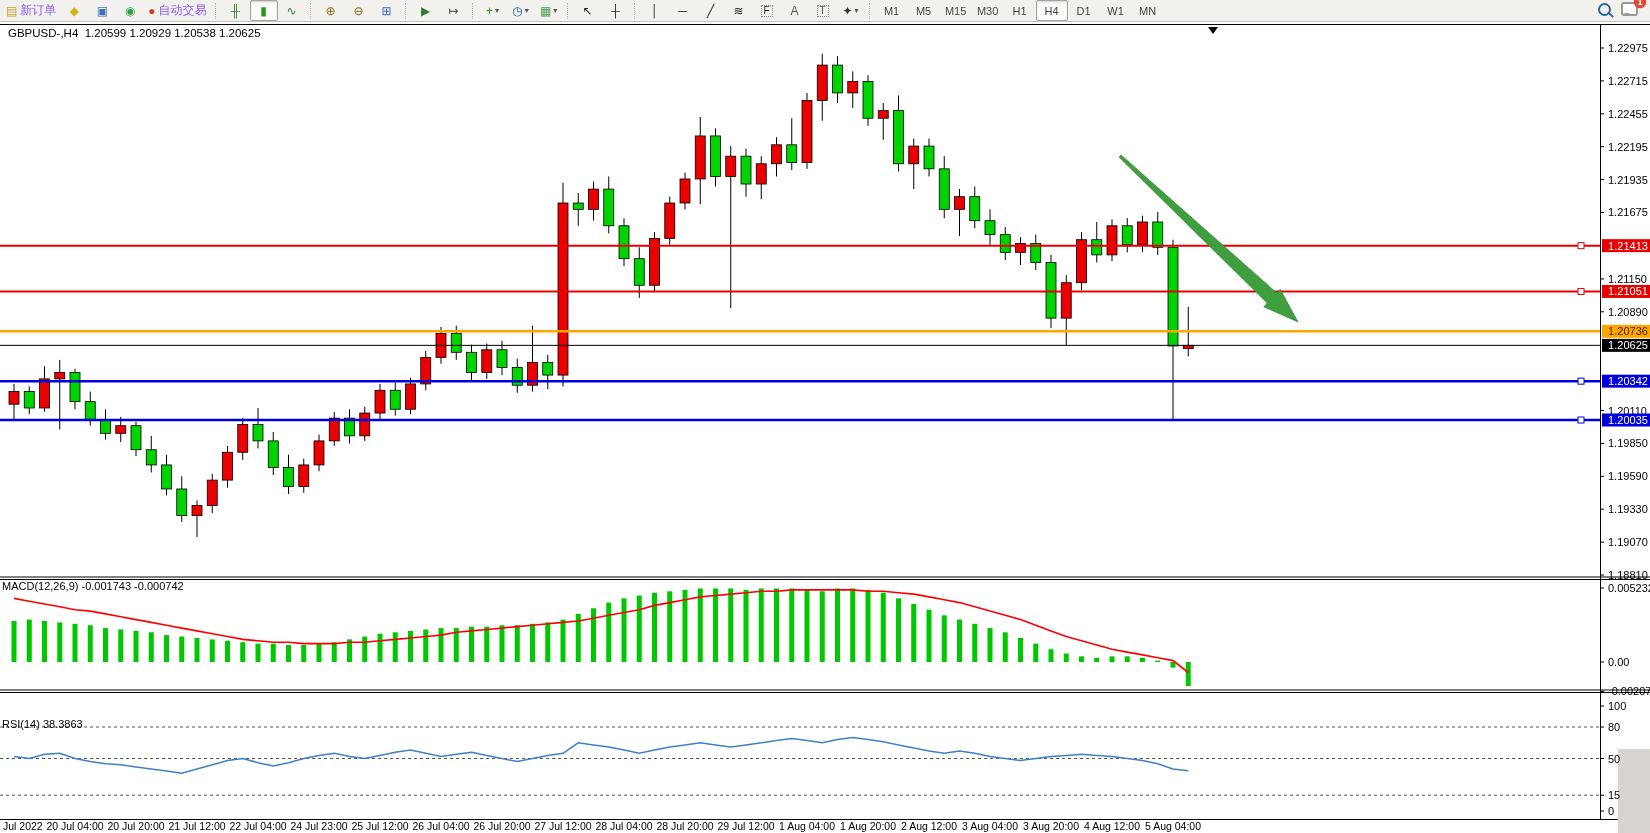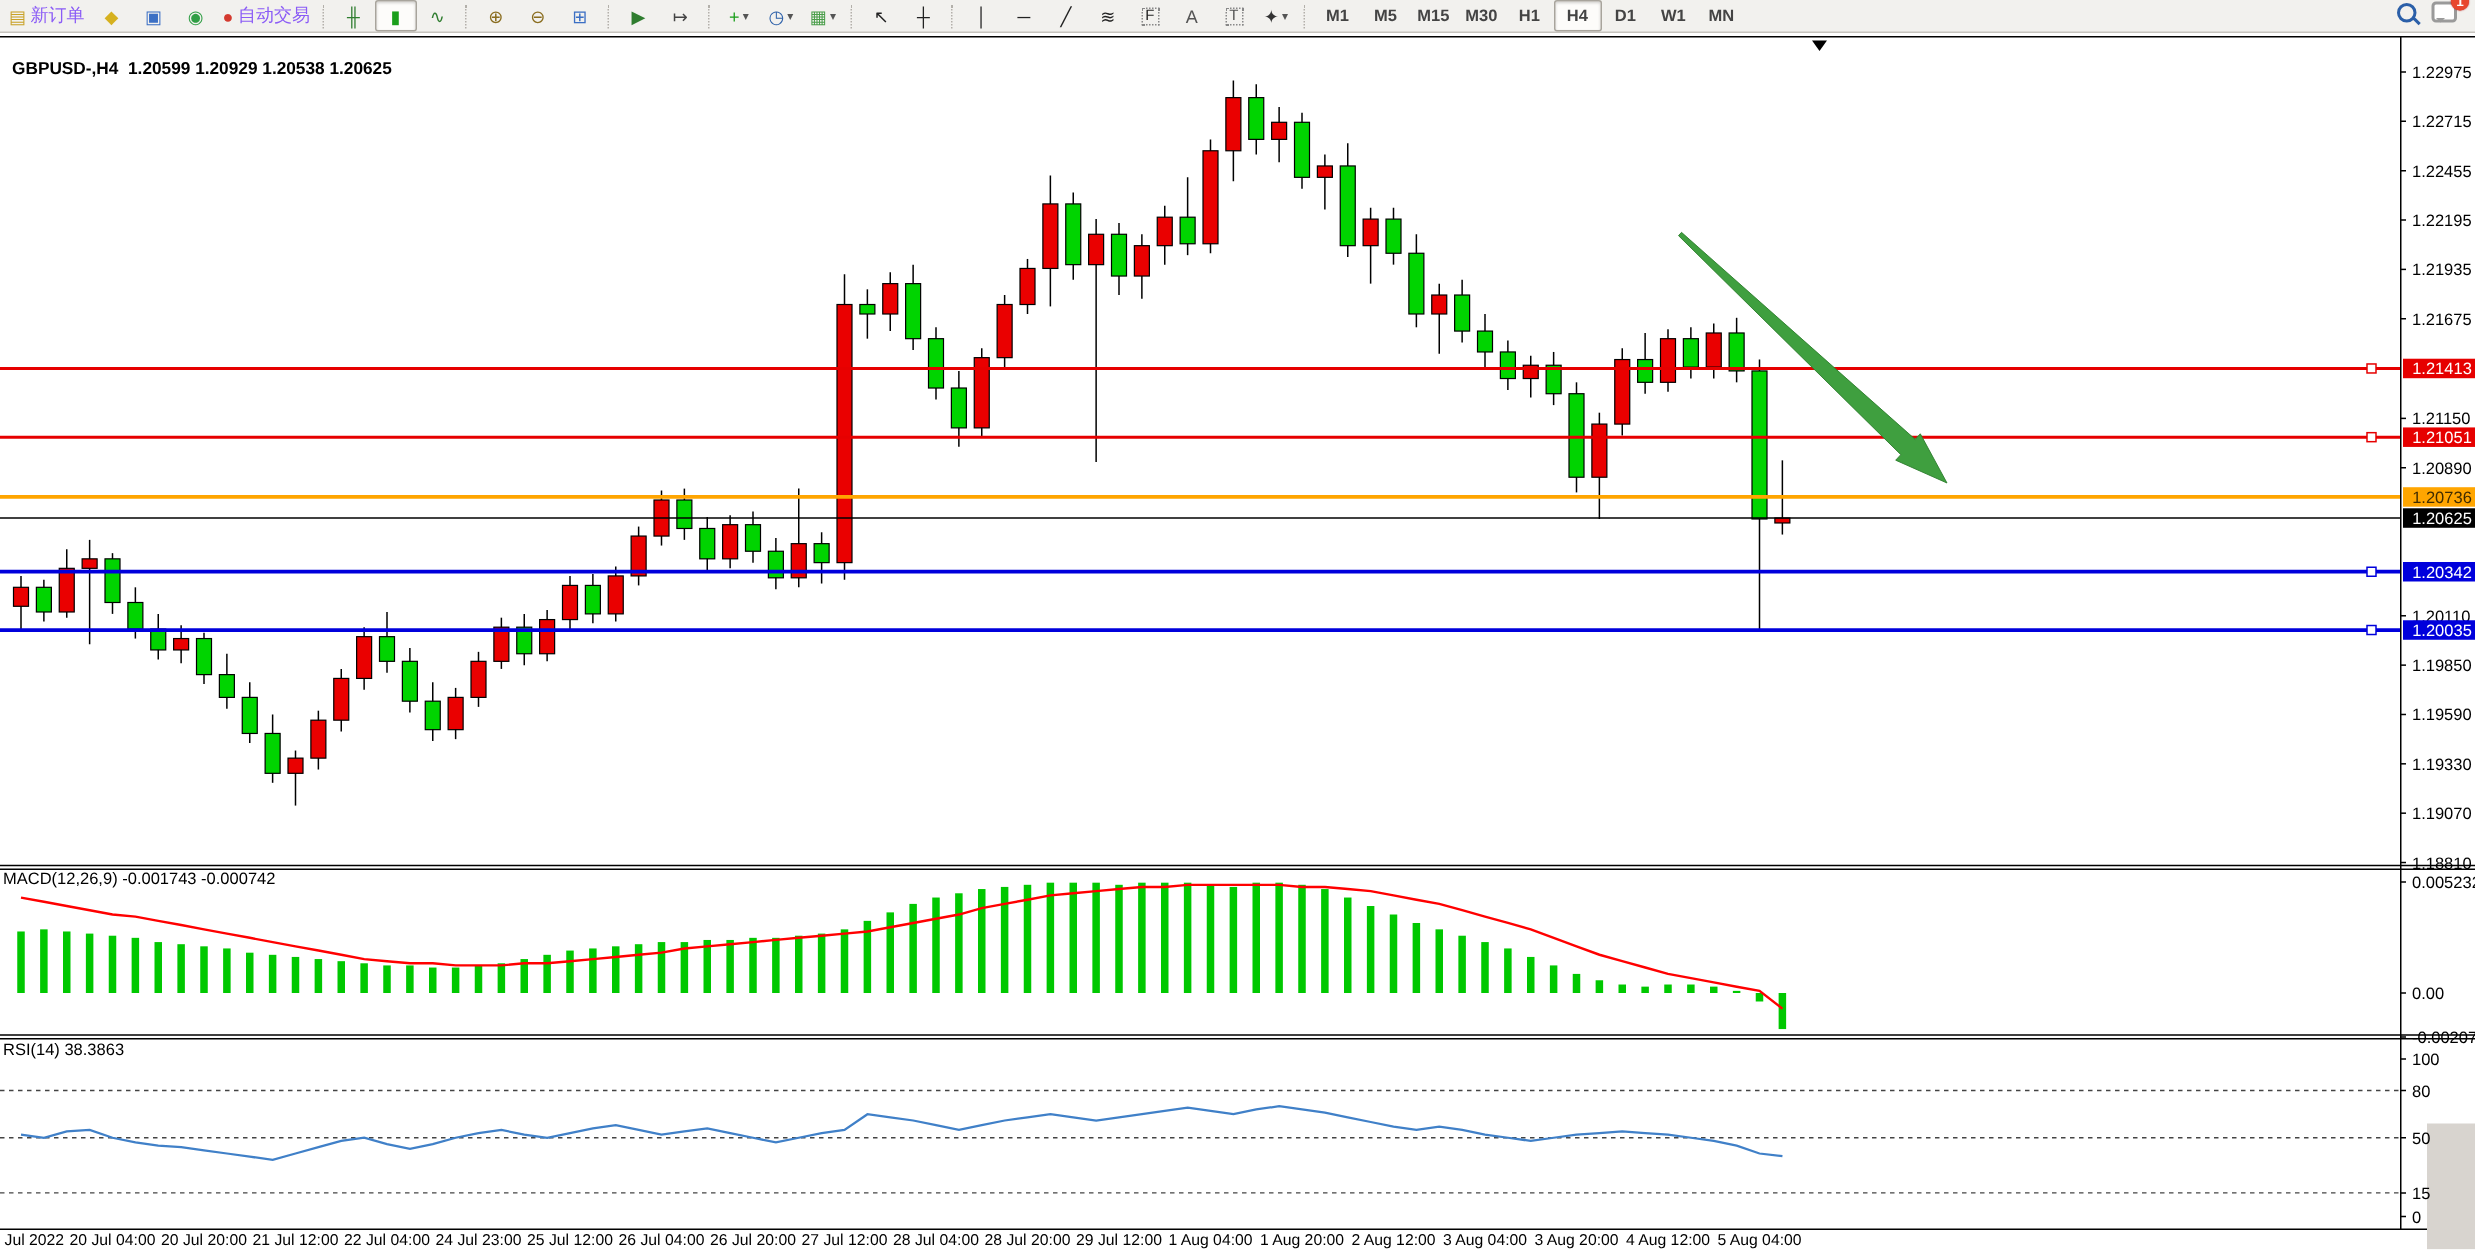--- a/index.html
+++ b/index.html
@@ -8,36 +8,36 @@
   .toolbar{position:absolute;top:0;left:0;width:1650px;height:22px;background:#f2f1ee;
     border-bottom:1px solid #c6c3bd;display:flex;align-items:center;padding:0 2px;box-sizing:border-box;z-index:5;}
   .tb-btn{height:19px;min-width:20px;display:inline-flex;align-items:center;justify-content:center;
     padding:0 3px;font-size:12px;color:#333;border:1px solid transparent;border-radius:2px;cursor:default;white-space:nowrap;}
   .tb-btn.active{background:#fdfcfa;border-color:#a8a49c;box-shadow:inset 0 1px 2px rgba(0,0,0,.18);}
   .tb-btn .glyph{font-size:12px;line-height:1;}
   .tb-btn .lbl{margin-left:3px;font-size:12px;color:#8b5cf6;}
   .tb-btn.caret::after{content:"▾";font-size:8px;color:#555;margin-left:2px;}
   .tb-btn.boxed .glyph{border:1px dotted #888;padding:0 2px;font-size:10px;}
   .tb-sep{width:2px;height:16px;border-left:1px dotted #b3b0aa;margin:0 4px;}
-  .tf-btn{font-size:11px;font-weight:bold;color:#444;min-width:24px;}
+  .tf-btn{font-size:11px;font-weight:normal;color:#444;min-width:24px;}
   .tb-right{margin-left:auto;display:flex;align-items:center;gap:10px;padding-right:10px;}
   .i-mag{width:9px;height:9px;border:2px solid #2b5fa8;border-radius:50%;position:relative;display:inline-block;}
   .i-mag::after{content:"";position:absolute;width:6px;height:2px;background:#2b5fa8;
     transform:rotate(45deg);right:-5px;bottom:-2px;}
   .i-chat{width:13px;height:10px;border:2px solid #9a9a9a;border-radius:3px;position:relative;display:inline-block;background:#fff;}
   .i-chat::after{content:"";position:absolute;left:1px;bottom:-5px;border:3px solid transparent;border-top-color:#9a9a9a;}
   .badge{position:absolute;top:-6px;right:-8px;background:#e8472f;color:#fff;border-radius:50%;
     width:12px;height:12px;font-size:9px;font-weight:bold;line-height:12px;text-align:center;box-shadow:0 0 1px #a00;}
   .chat-wrap{position:relative;display:inline-block;}
   
   #chart-svg{position:absolute;top:22px;left:0;}
   .overlay{position:absolute;z-index:3;color:#000;white-space:pre;}
-  .title-ov{top:40px;left:8px;font-size:11.5px;font-weight:bold;}
+  .title-ov{top:27px;left:8px;font-size:11.5px;font-weight:normal;}
   .macd-ov{top:580px;left:2px;font-size:11px;}
-  .rsi-ov{top:694px;left:2px;font-size:11px;text-align:center;}
+  .rsi-ov{top:718px;left:2px;font-size:11px;text-align:center;}
 </style>
 </head>
 <body>
 
 <div class="toolbar" id="toolbar">
     <div class="tb-btn">
       <span class="glyph" style="color: rgb(201, 162, 39);">▤</span>
       <span class="lbl">新订单</span>
     </div>
     <div class="tb-btn">

